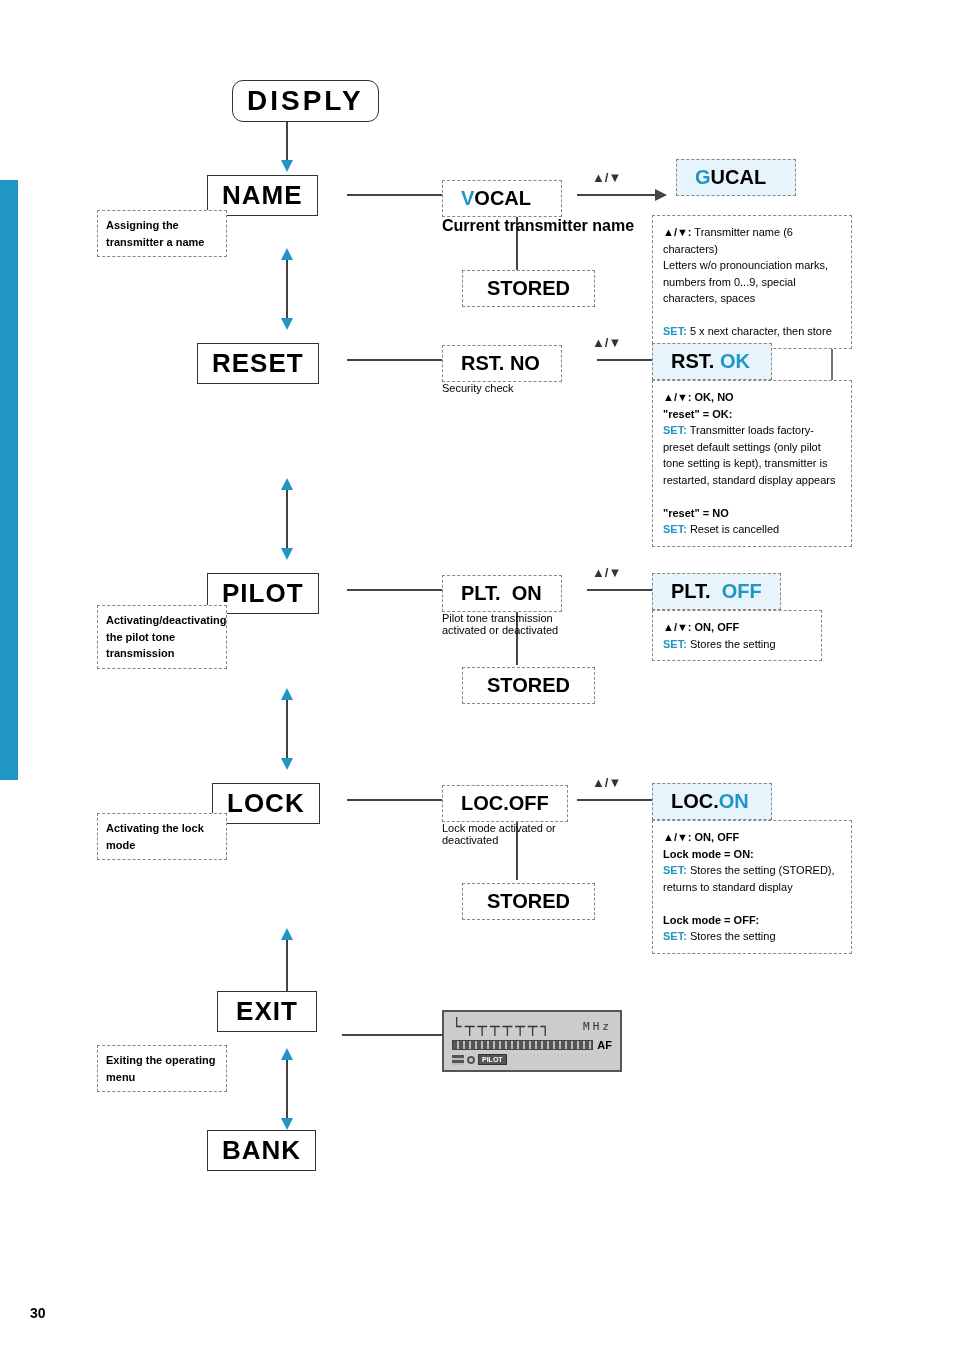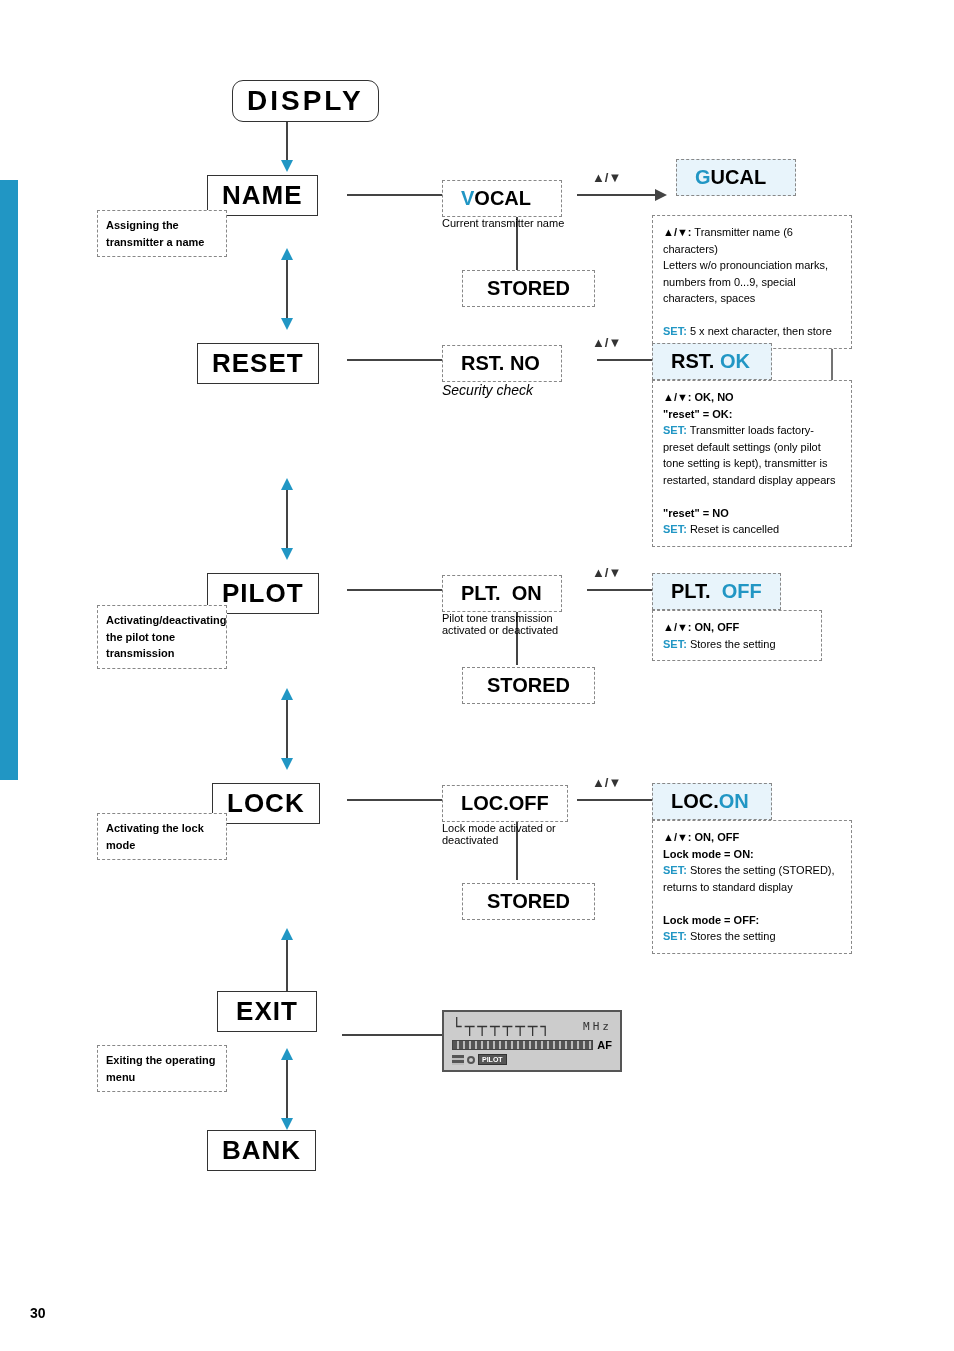--- a/index.html
+++ b/index.html
@@ -216,21 +216,21 @@
       </div>
     </div>
 
     <div class="abs" style="left:355px; top:120px;">
       <div class="sub-menu-box">
         <span class="highlight-first">V</span><span>OCAL</span>
       </div>
     </div>
 
     <div class="abs" style="left:355px; top:155px;">
-      <div style="font-size:11px; padding: 2px 0;">Current transmitter name</div>
+      <div style="font-size:16px; padding: 2px 0; font-weight: bold;">Current transmitter name</div>
     </div>
 
     <div class="abs" style="left:375px; top:210px;">
       <div class="stored-box">STORED</div>
     </div>
 
     <div class="abs" style="left:565px; top:99px;margin-left:24px;">
       <div class="sub-menu-box" style="background:#e8f4fb;">
         <span class="highlight-first">G</span><span>UCAL</span>
       </div>
@@ -245,21 +245,21 @@
     </div>
 
     <div class="abs" style="left:110px; top:283px;">
       <div class="menu-box large">RESET</div>
     </div>
 
     <div class="abs" style="left:355px; top:285px;">
       <div class="sub-menu-box">RST. NO</div>
     </div>
     <div class="abs" style="left:355px; top:320px;">
-      <div style="font-size:14px; padding:2px 0;font-style:italic;">Security check</div>
+      <div style="font-size:11px; padding:2px 0;">Security check</div>
     </div>
 
     <div class="abs" style="left:565px; top:283px;">
       <div class="sub-menu-box" style="background:#e8f4fb;">
         <span>RST. </span><span class="cyan">OK</span>
       </div>
     </div>
     <div class="abs" style="left:565px; top:320px;">
       <div class="desc-box">
         <span class="bold">▲/▼: OK, NO</span><br>

